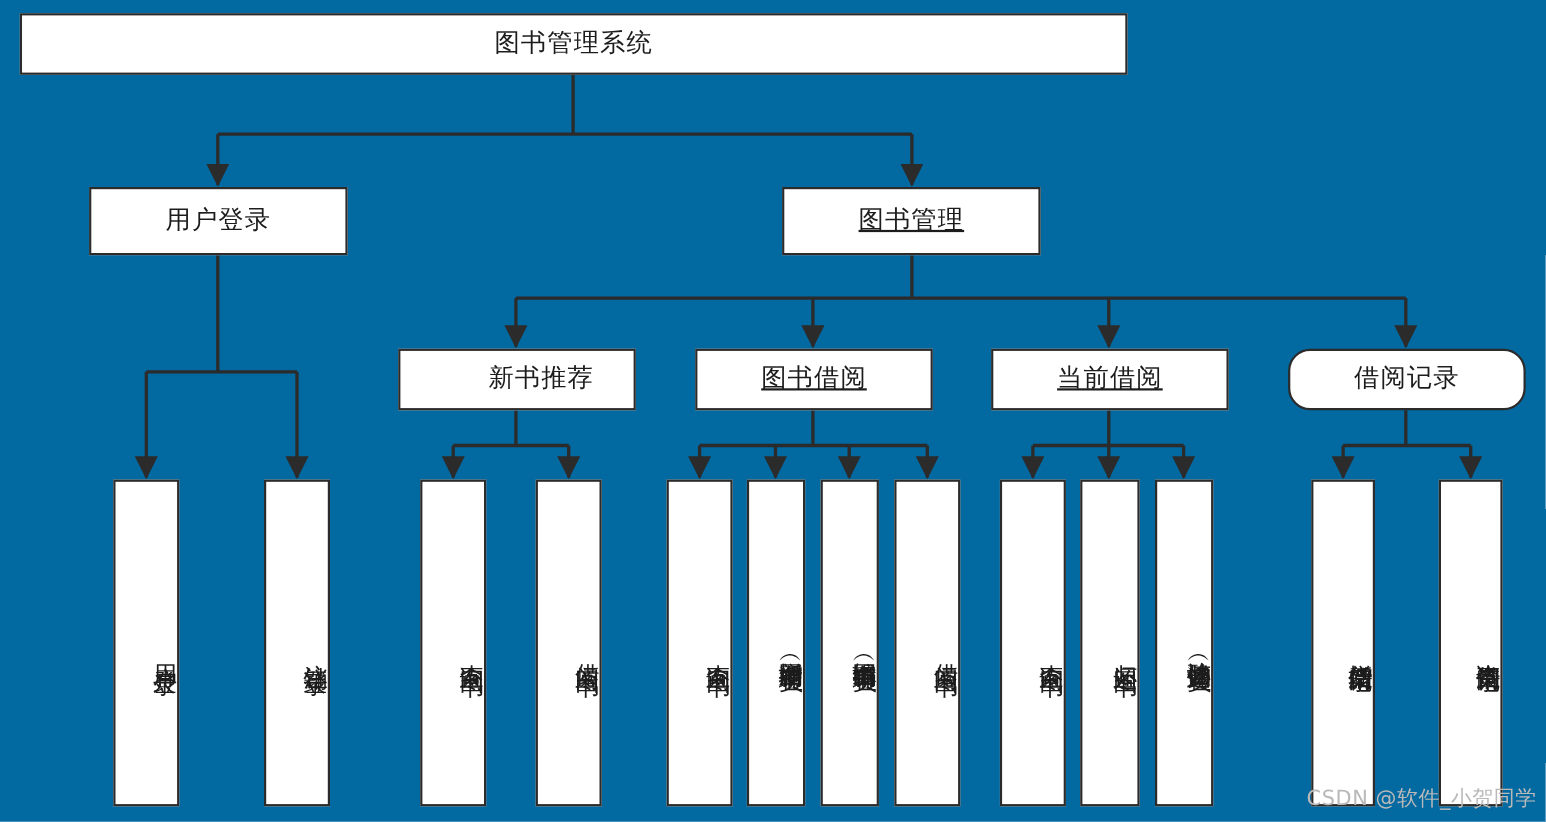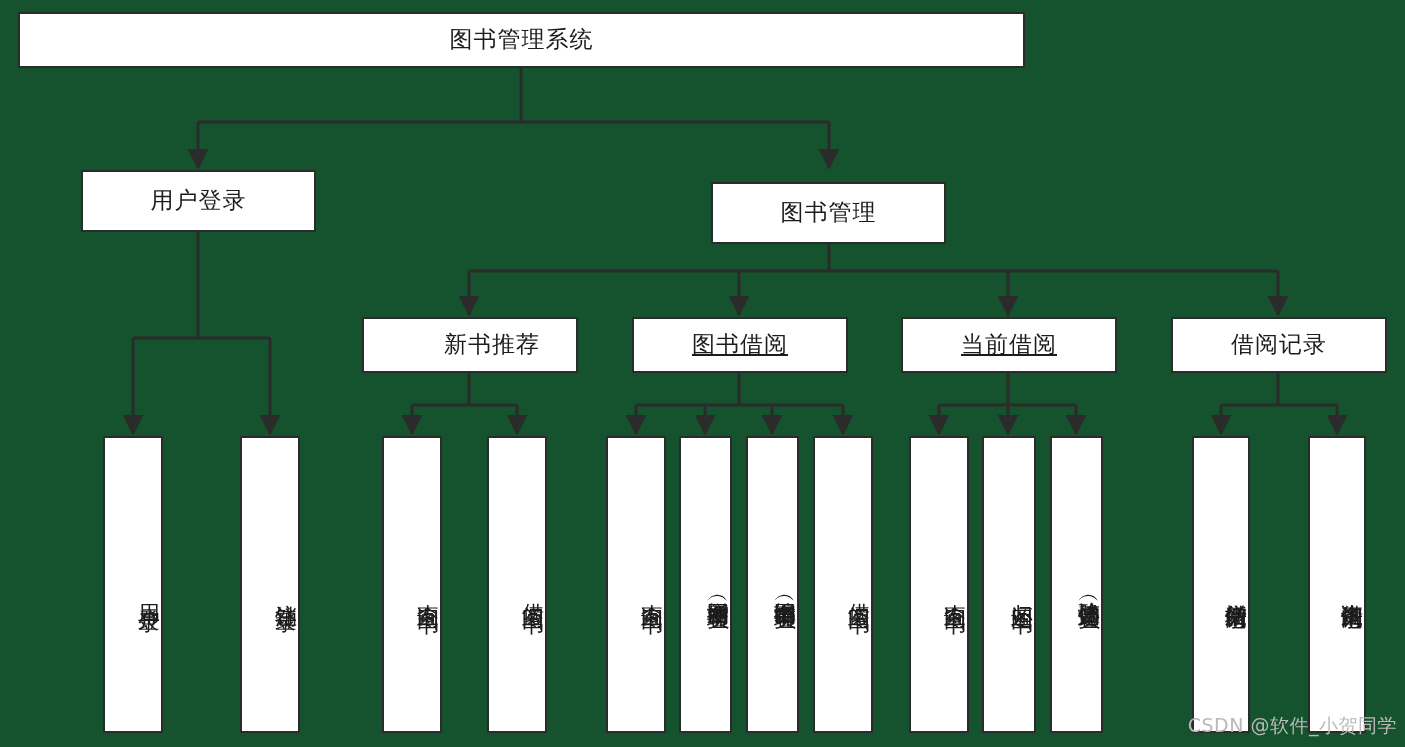--- a/index.html
+++ b/index.html
@@ -10,21 +10,21 @@
   body {
     width: 1405px;
     height: 747px;
     font-family: "DejaVu Sans", "Liberation Sans", sans-serif;
     overflow: hidden;
   }
   #diagram-root {
     position: relative;
     width: 1405px;
     height: 747px;
-    background: #14532d;
+    background: #0369a1;
   }
   #edges-layer {
     position: absolute;
     left: 0; top: 0;
     width: 1405px;
     height: 747px;
   }
   .node {
     position: absolute;
     box-sizing: border-box;
@@ -124,34 +124,34 @@
     <path d="M 1337 405 L 1337 434" stroke="#2b2b2b" stroke-width="3" fill="none" marker-end="url(#arrow)"></path>
   </svg>
 
   <div class="node horizontal" style="left:18px; top:12px; width:1007px; height:56px;">
     <span class="node-label">图书管理系统</span>
   </div>
 
   <div class="node horizontal" style="left:81px; top:170px; width:235px; height:62px;">
     <span class="node-label">用户登录</span>
   </div>
-  <div class="node horizontal" style="left:711px; top:182px; width:235px; height:62px;">
+  <div class="node horizontal" style="left:711px; top:170px; width:235px; height:62px;text-decoration:underline;">
     <span class="node-label">图书管理</span>
   </div>
 
   <div class="node horizontal" style="left:362px; top:317px; width:216px; height:56px;padding-left:44px;">
     <span class="node-label">新书推荐</span>
   </div>
   <div class="node horizontal" style="left:632px; top:317px; width:216px; height:56px;text-decoration:underline;">
     <span class="node-label">图书借阅</span>
   </div>
   <div class="node horizontal" style="left:901px; top:317px; width:216px; height:56px;text-decoration:underline;">
     <span class="node-label">当前借阅</span>
   </div>
-  <div class="node horizontal" style="left:1171px; top:317px; width:216px; height:56px;">
+  <div class="node horizontal" style="left:1171px; top:317px; width:216px; height:56px;border-radius:20px;">
     <span class="node-label">借阅记录</span>
   </div>
 
   <div class="node vertical" style="left:103px; top:436px; width:60px; height:297px;">
     <span class="node-label">用户登录</span>
   </div>
   <div class="node vertical" style="left:240px; top:436px; width:60px; height:297px;">
     <span class="node-label">注销登录</span>
   </div>
 

